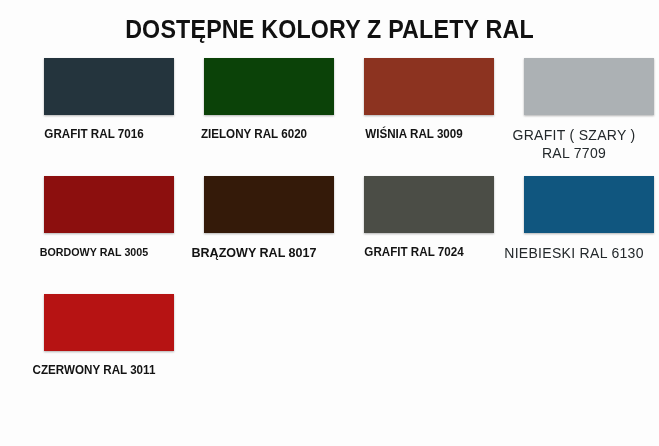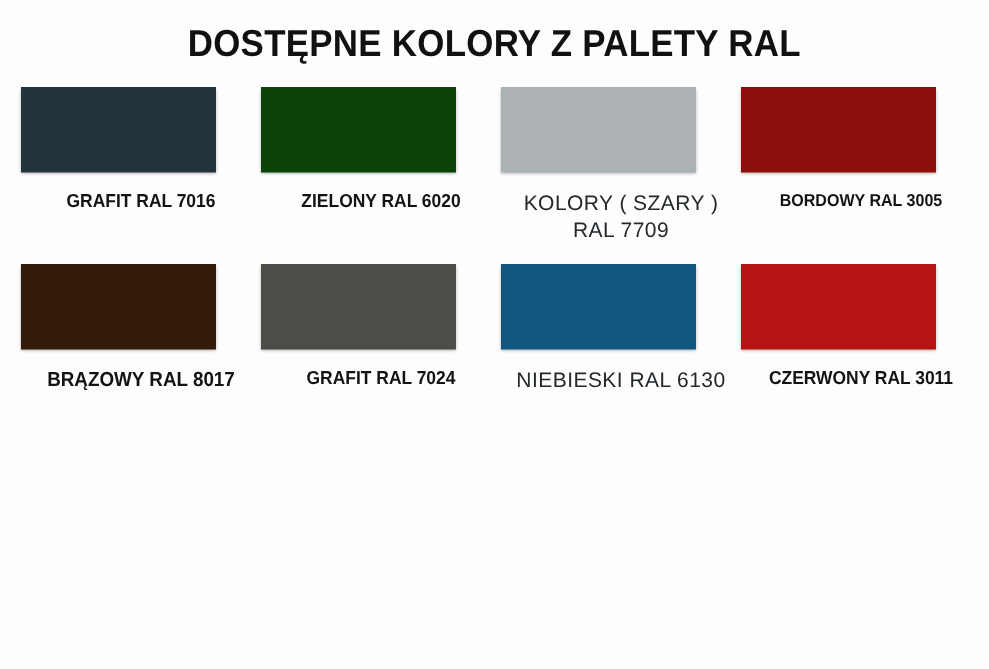--- a/index.html
+++ b/index.html
@@ -37,21 +37,21 @@
     grid-template-columns: repeat(4, 1fr);
     grid-template-rows: repeat(3, 118px);
     column-gap: 0px;
     row-gap: 0px;
     padding: 0 14px;
     box-sizing: border-box;
   }
   .swatch-cell {
     display: flex;
     flex-direction: column;
-    align-items: flex-start;
+    align-items: flex-end;
   }
   .swatch-chip {
     width: 130px;
     height: 57px;
     box-sizing: border-box;
     box-shadow: 0 1px 2px rgba(0,0,0,0.30);
   }
   .swatch-chip.outlined {
     box-shadow: none;
     border: 1px solid #2b2b2b;
@@ -99,23 +99,29 @@
           <div>GRAFIT RAL 7016</div>
         </div>
       </div>
       <div class="swatch-cell">
         <div class="swatch-chip" style="background-color: rgb(11, 66, 8);"></div>
         <div class="swatch-label bold">
           <div>ZIELONY RAL 6020</div>
         </div>
       </div>
       <div class="swatch-cell">
+        <div class="swatch-chip" style="background-color: rgb(140, 51, 32);"></div>
+        <div class="swatch-label bold">
+          <div>WIŚNIA RAL 3009</div>
+        </div>
+      </div>
+      <div class="swatch-cell">
         <div class="swatch-chip" style="background-color: rgb(172, 177, 180);"></div>
         <div class="swatch-label light">
-          <div>KOLORY ( SZARY )</div>
+          <div>GRAFIT ( SZARY )</div>
           <div>RAL 7709</div>
         </div>
       </div>
       <div class="swatch-cell">
         <div class="swatch-chip" style="background-color: rgb(140, 15, 14);"></div>
         <div class="swatch-label bold small">
           <div>BORDOWY RAL 3005</div>
         </div>
       </div>
       <div class="swatch-cell">

